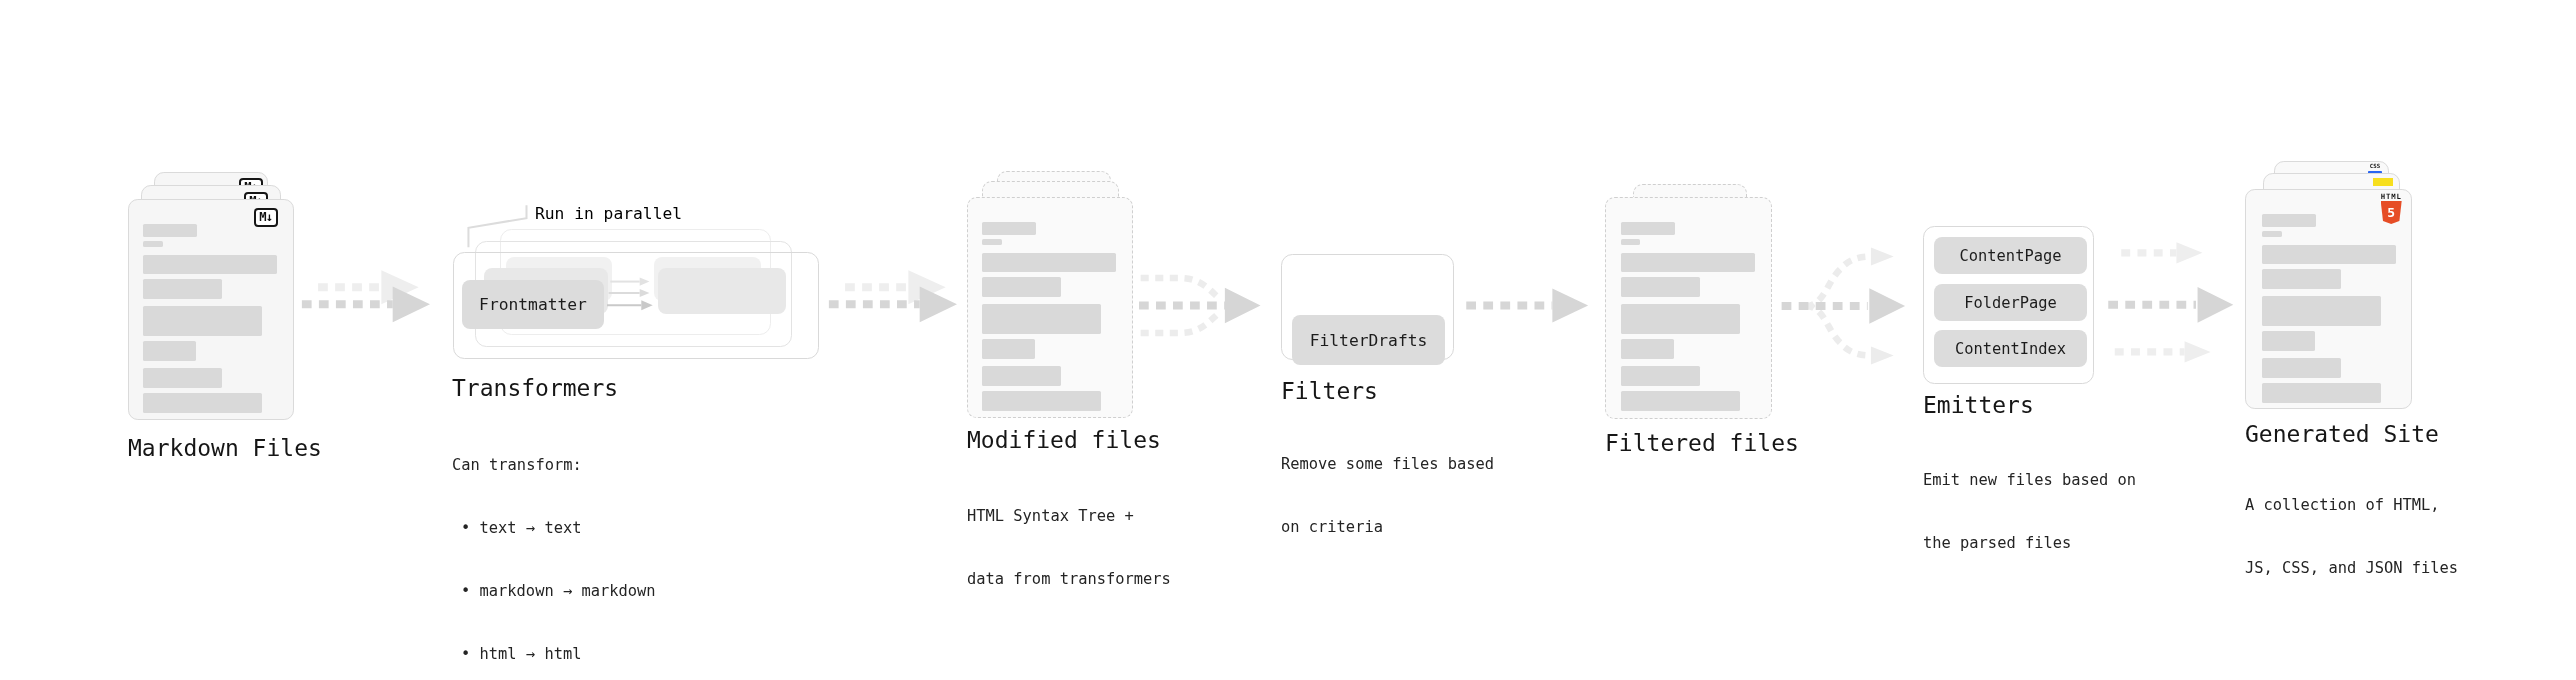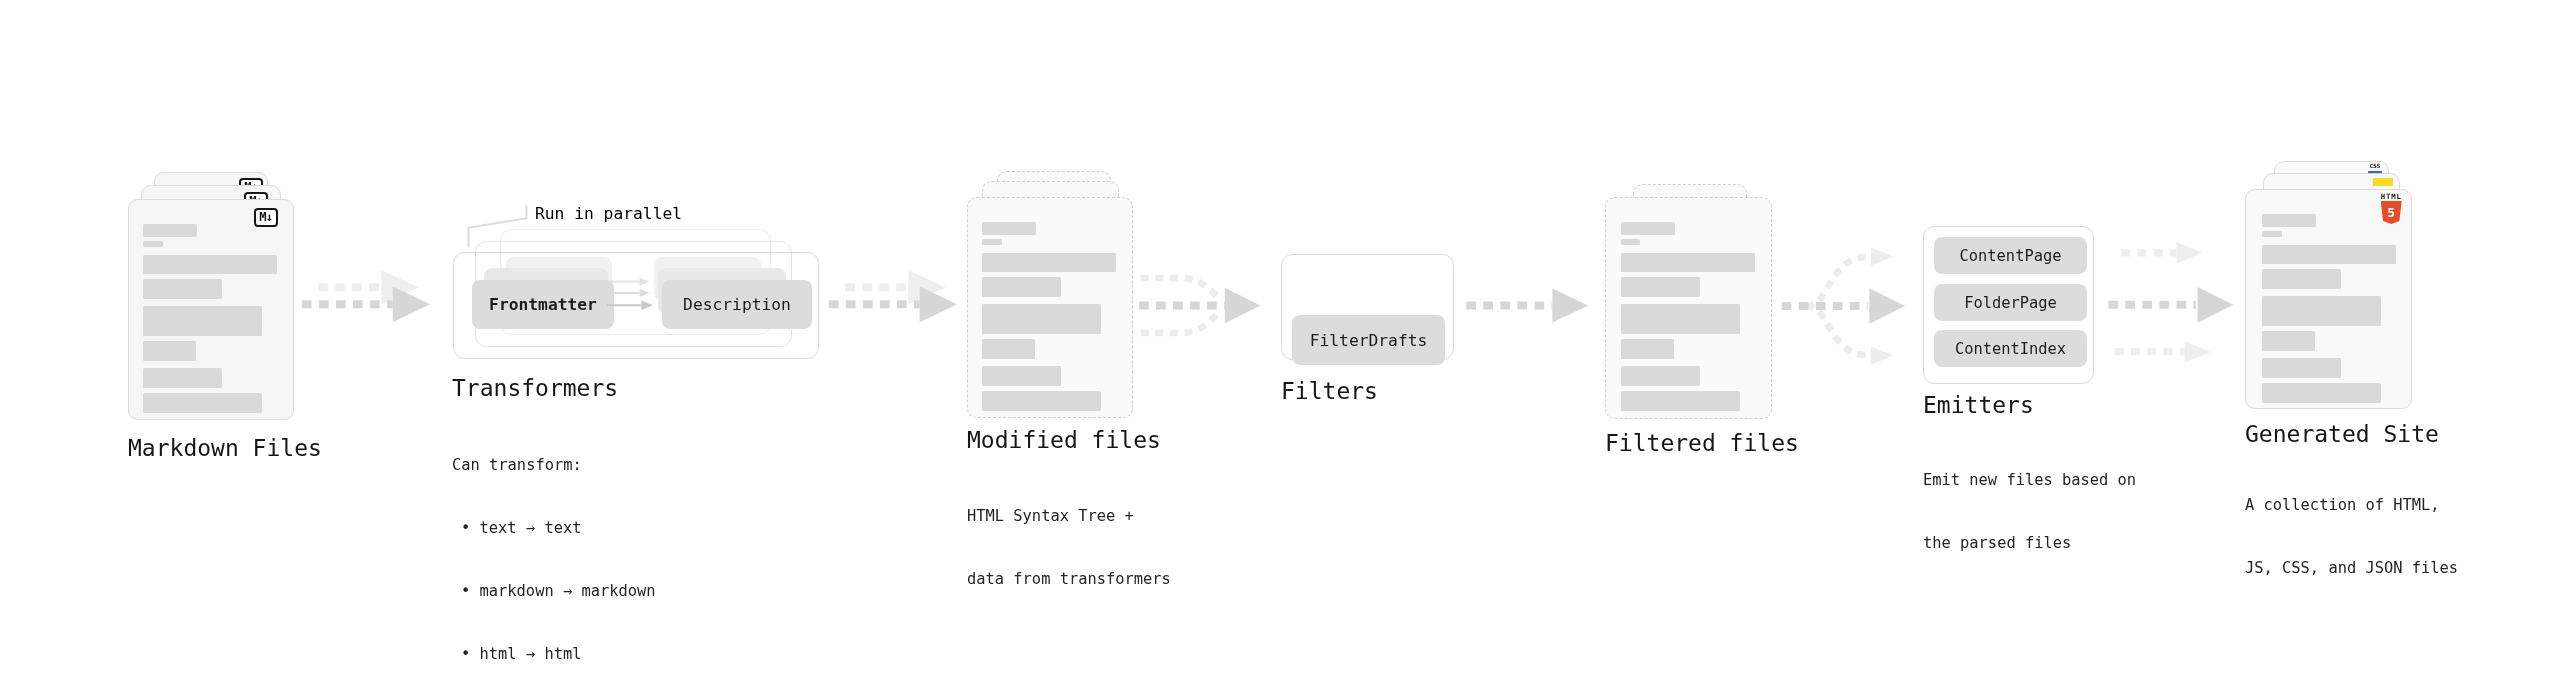--- a/index.html
+++ b/index.html
@@ -77,22 +77,21 @@
   </svg>
   <div class="annotation" style="left:535px;top:204px;">Run in parallel</div>
 
   <div class="tbox g2" style="left:500px;top:229px;width:271px;height:106px;"></div>
   <div class="pill ghost2" style="left:506px;top:257px;width:106px;height:44px;"></div>
   <div class="pill ghost2" style="left:654px;top:257px;width:107px;height:44px;"></div>
   <div class="tbox g1" style="left:475px;top:241px;width:317px;height:106px;"></div>
   <div class="pill ghost1" style="left:484px;top:268px;width:124px;height:46px;"></div>
   <div class="pill ghost1" style="left:658px;top:268px;width:128px;height:46px;"></div>
   <div class="tbox" style="left:453px;top:252px;width:366px;height:107px;"></div>
-  <div class="pill" style="left:472px;top:280px;width:142px;height:49px;font-weight:bold;">Frontmatter</div>
-  <div class="pill" style="left:662px;top:280px;width:150px;height:49px;">Description</div>
+  <div class="pill" style="left:462px;top:280px;width:142px;height:49px;">Frontmatter</div>
   <svg class="arrow" style="left:607px;top:275px;" width="49" height="36" viewBox="0 0 60 44">
     <line x1="4" y1="8" x2="40" y2="8" stroke="#e2e2e2" stroke-width="2.5"></line>
     <polygon points="40,3 52,8 40,13" fill="#e2e2e2"></polygon>
     <line x1="2" y1="22" x2="40" y2="22" stroke="#dbdbdb" stroke-width="2.5"></line>
     <polygon points="40,17 52,22 40,27" fill="#dbdbdb"></polygon>
     <line x1="0" y1="37" x2="42" y2="37" stroke="#c9c9c9" stroke-width="2.5"></line>
     <polygon points="42,31 56,37 42,43" fill="#c9c9c9"></polygon>
   </svg>
   <div class="heading" style="left:452px;top:375px;">Transformers</div>
   <div class="body" style="left:452px;top:413px;">
@@ -132,20 +131,24 @@
   <svg class="arrow" style="left:1134px;top:265px;" width="138" height="81" viewBox="0 0 170 100">
     <path d="M 8 16 H 56 C 82 16 92 30 106 42" fill="none" stroke="#ececec" stroke-width="8" stroke-dasharray="10 8"></path>
     <path d="M 8 84 H 56 C 82 84 92 70 106 58" fill="none" stroke="#ececec" stroke-width="8" stroke-dasharray="10 8"></path>
     <line x1="6" y1="50" x2="112" y2="50" stroke="#d6d6d6" stroke-width="10" stroke-dasharray="12 9"></line>
     <polygon points="112,28 156,50 112,72" fill="#d6d6d6"></polygon>
   </svg>
 
   <div class="tbox" style="left:1281px;top:254px;width:173px;height:106px;"></div>
   <div class="pill" style="left:1292px;top:279px;width:153px;height:50px;margin-top:36px;">FilterDrafts</div>
   <div class="heading" style="left:1281px;top:378px;">Filters</div>
+  <div class="body" style="left:1281px;top:412px;">
+    <div>Remove some files based</div>
+    <div>on criteria</div>
+  </div>
 
   <svg class="arrow" style="left:1463px;top:286px;" width="130" height="39" viewBox="0 0 160 48">
     <line x1="4" y1="24" x2="110" y2="24" stroke="#d6d6d6" stroke-width="10" stroke-dasharray="12 9"></line>
     <polygon points="110,3 154,24 110,45" fill="#d6d6d6"></polygon>
   </svg>
 
   <div class="card dashed" style="left:1633px;top:184px;width:114px;height:195px;"></div>
   <div class="card dashed" style="left:1605px;top:197px;width:167px;height:222px;">
     <div class="doc-bars" style="left:14.6px;width:150px;height:222px;">
         <div class="bar" style="top: 24.4px; width: 54px; height: 13px;"></div>

